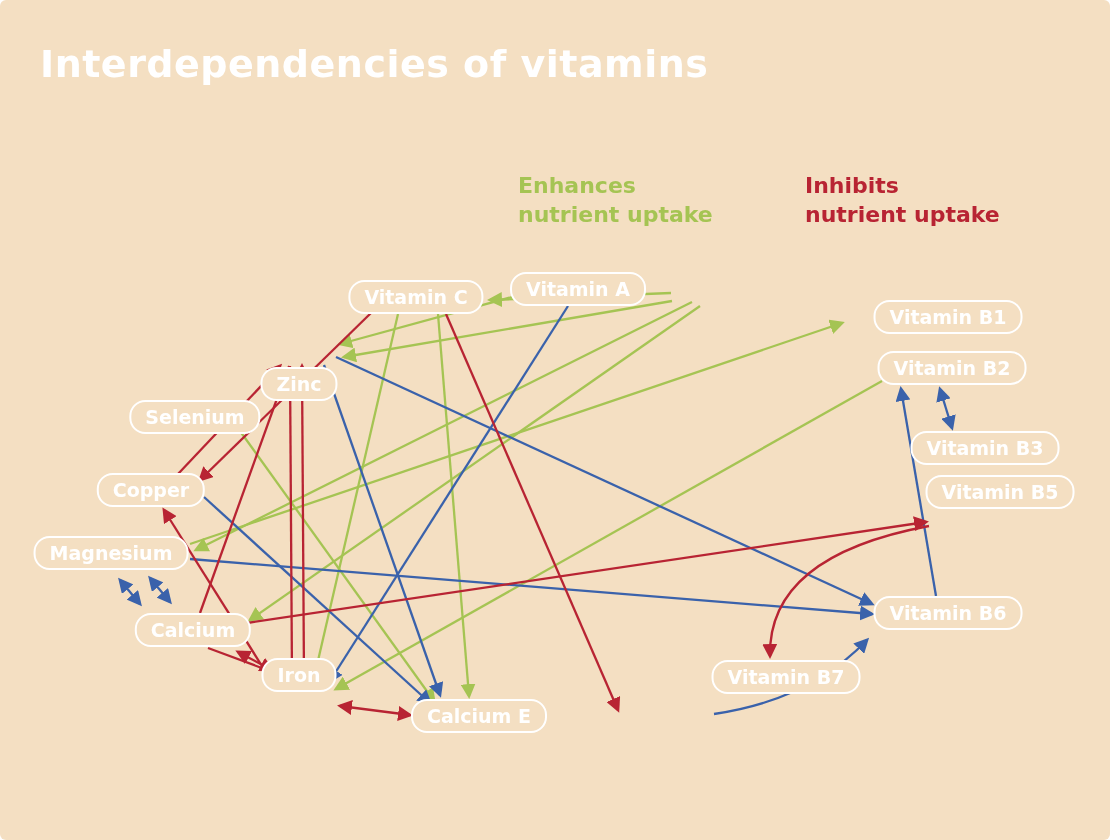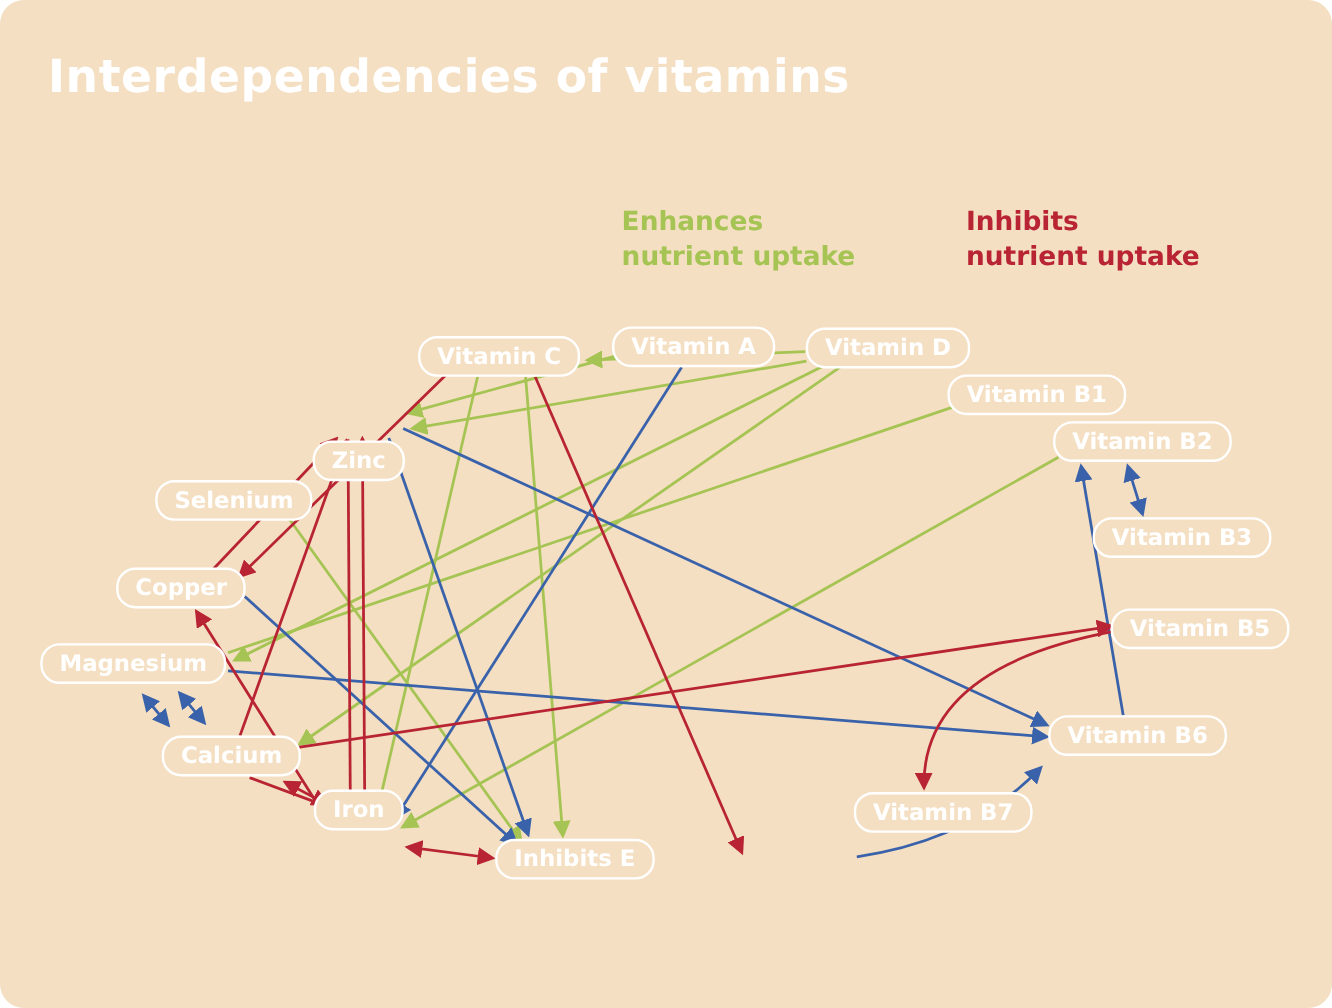--- a/index.html
+++ b/index.html
@@ -1,20 +1,20 @@
 <!DOCTYPE html>
 <html style="--bg: #f4dfc2; --blue: #3a62ab; --green: #a5c453; --red: #b82433;"><head>
 <meta charset="utf-8">
 <style>
   html,body{margin:0;padding:0;background:#ffffff;}
   .canvas{
     position:relative;
     width:1110px;height:840px;
     background:var(--bg,#f4dfc2);
-    border-radius:20px;
+    border-radius:6px;
     overflow:hidden;
     font-family:"DejaVu Sans", sans-serif;
   }
   .title{
     position:absolute;left:40px;top:42px;margin:0;
     font-size:38px;font-weight:700;color:#ffffff;letter-spacing:.5px;
   }
   .legend-item{
     position:absolute;top:172px;
     font-size:22px;font-weight:700;line-height:1.3;
@@ -95,28 +95,27 @@
       <path d="M 372 312 L 200 480" fill="none" stroke="#b82433" stroke-width="2.3" marker-end="url(#arr-inhibits-end)"></path>
       <path d="M 446 314 L 618 710" fill="none" stroke="#b82433" stroke-width="2.3" marker-end="url(#arr-inhibits-end)"></path>
       <path d="M 929 526 Q 768 556 770 656" fill="none" stroke="#b82433" stroke-width="2.3" marker-end="url(#arr-inhibits-end)"></path>
       <path d="M 247 623 L 926 522" fill="none" stroke="#b82433" stroke-width="2.3" marker-end="url(#arr-inhibits-end)"></path>
       <path d="M 340 706 L 410 715" fill="none" stroke="#b82433" stroke-width="2.3" marker-end="url(#arr-inhibits-end)" marker-start="url(#arr-inhibits-start)"></path>
     </svg>
 
   <div class="node-layer">
       <div class="node" style="left: 416px; top: 297px;">Vitamin C</div>
       <div class="node" style="left: 578px; top: 289px;">Vitamin A</div>
-      <div class="node" style="left: 740px; top: 290px;">Vitamin D</div>
-      <div class="node" style="left: 864px; top: 317px; margin-top: 12px;">Vitamin B1</div>
+      <div class="node" style="left: 948px; top: 317px;">Vitamin B1</div>
       <div class="node" style="left: 299px; top: 348px; margin-top: 36px;">Zinc</div>
       <div class="node" style="left: 952px; top: 368px;">Vitamin B2</div>
       <div class="node" style="left: 195px; top: 417px;">Selenium</div>
       <div class="node" style="left: 985px; top: 448px;">Vitamin B3</div>
       <div class="node" style="left: 151px; top: 490px;">Copper</div>
-      <div class="node" style="left: 1000px; top: 524px; text-align: right;">Vitamin B5</div>
+      <div class="node" style="left: 1000px; top: 492px; text-align: right;">Vitamin B5</div>
       <div class="node" style="left: 111px; top: 553px;">Magnesium</div>
       <div class="node" style="left: 948px; top: 613px;">Vitamin B6</div>
       <div class="node" style="left: 193px; top: 630px;">Calcium</div>
       <div class="node" style="left: 786px; top: 677px;">Vitamin B7</div>
       <div class="node" style="left: 299px; top: 675px;">Iron</div>
-      <div class="node" style="left: 479px; top: 716px;">Inhibits E</div>
+      <div class="node" style="left: 479px; top: 716px;">Calcium E</div>
     </div>
 </div>
 
 </body></html>

